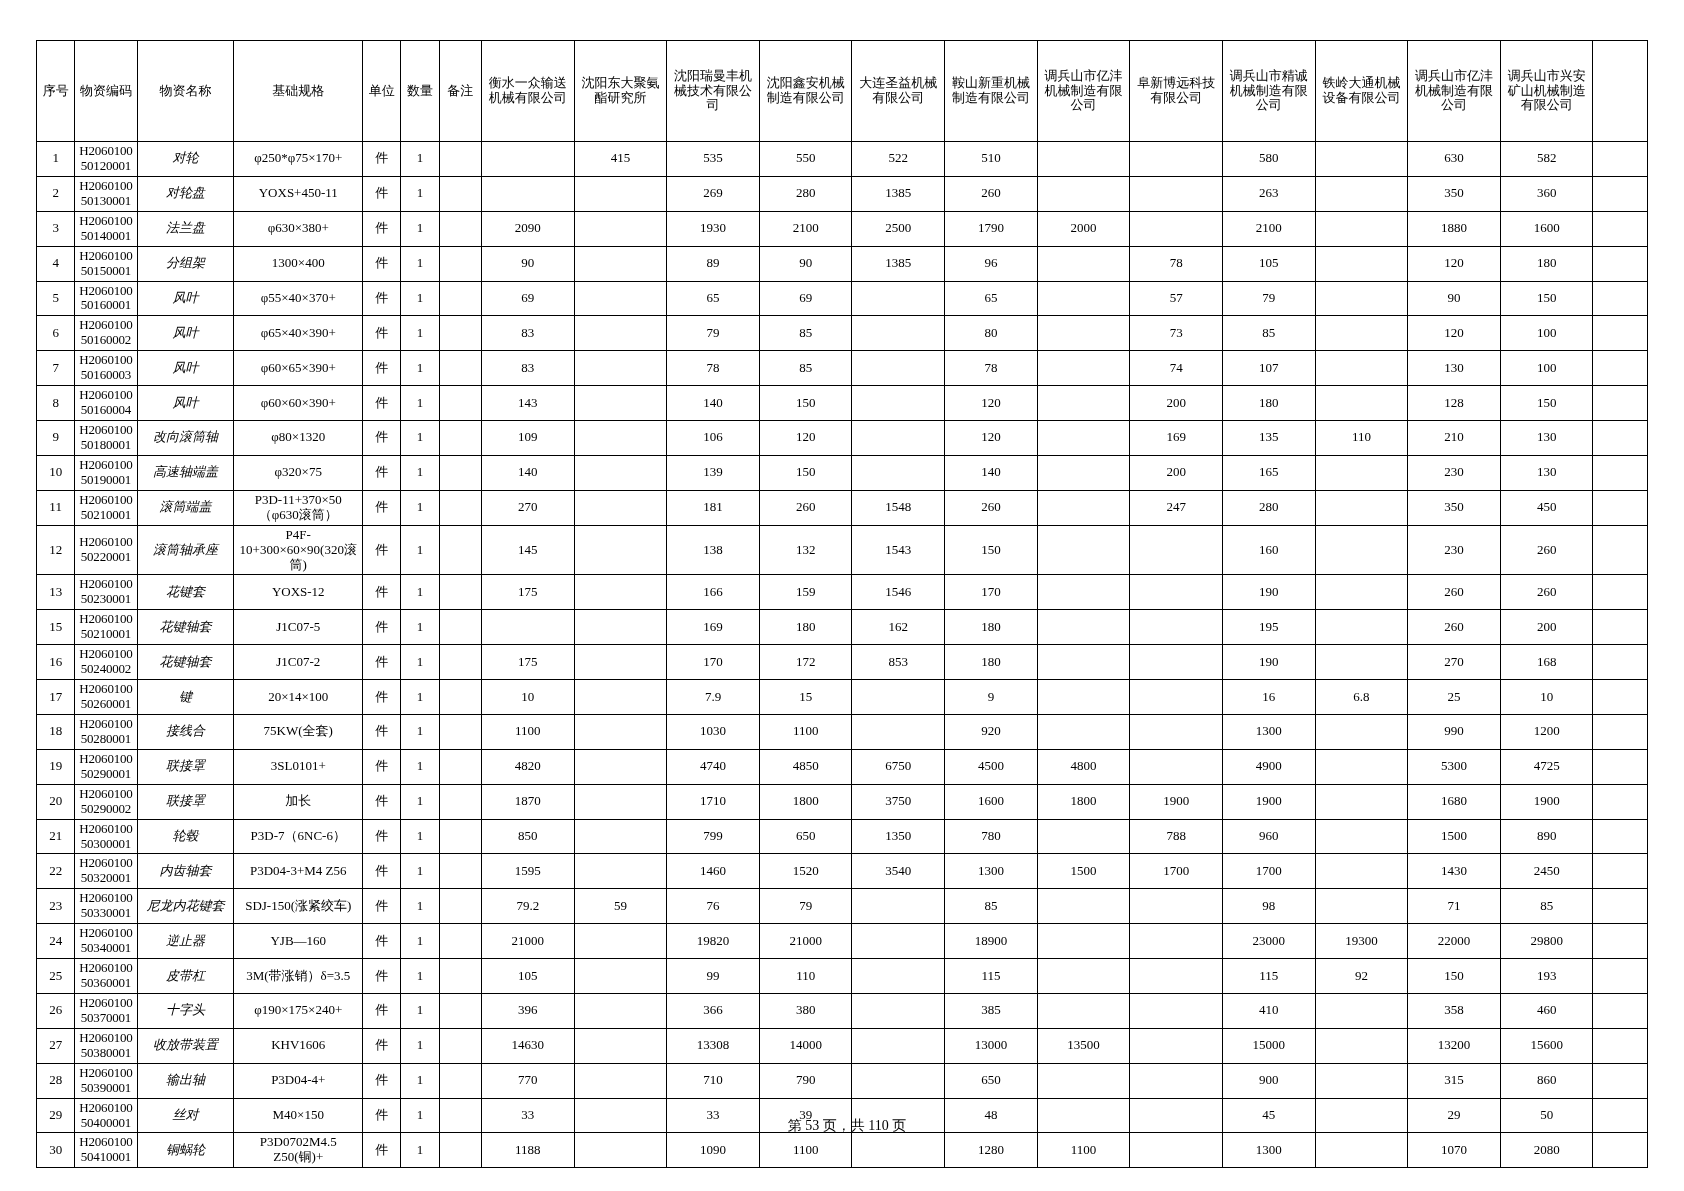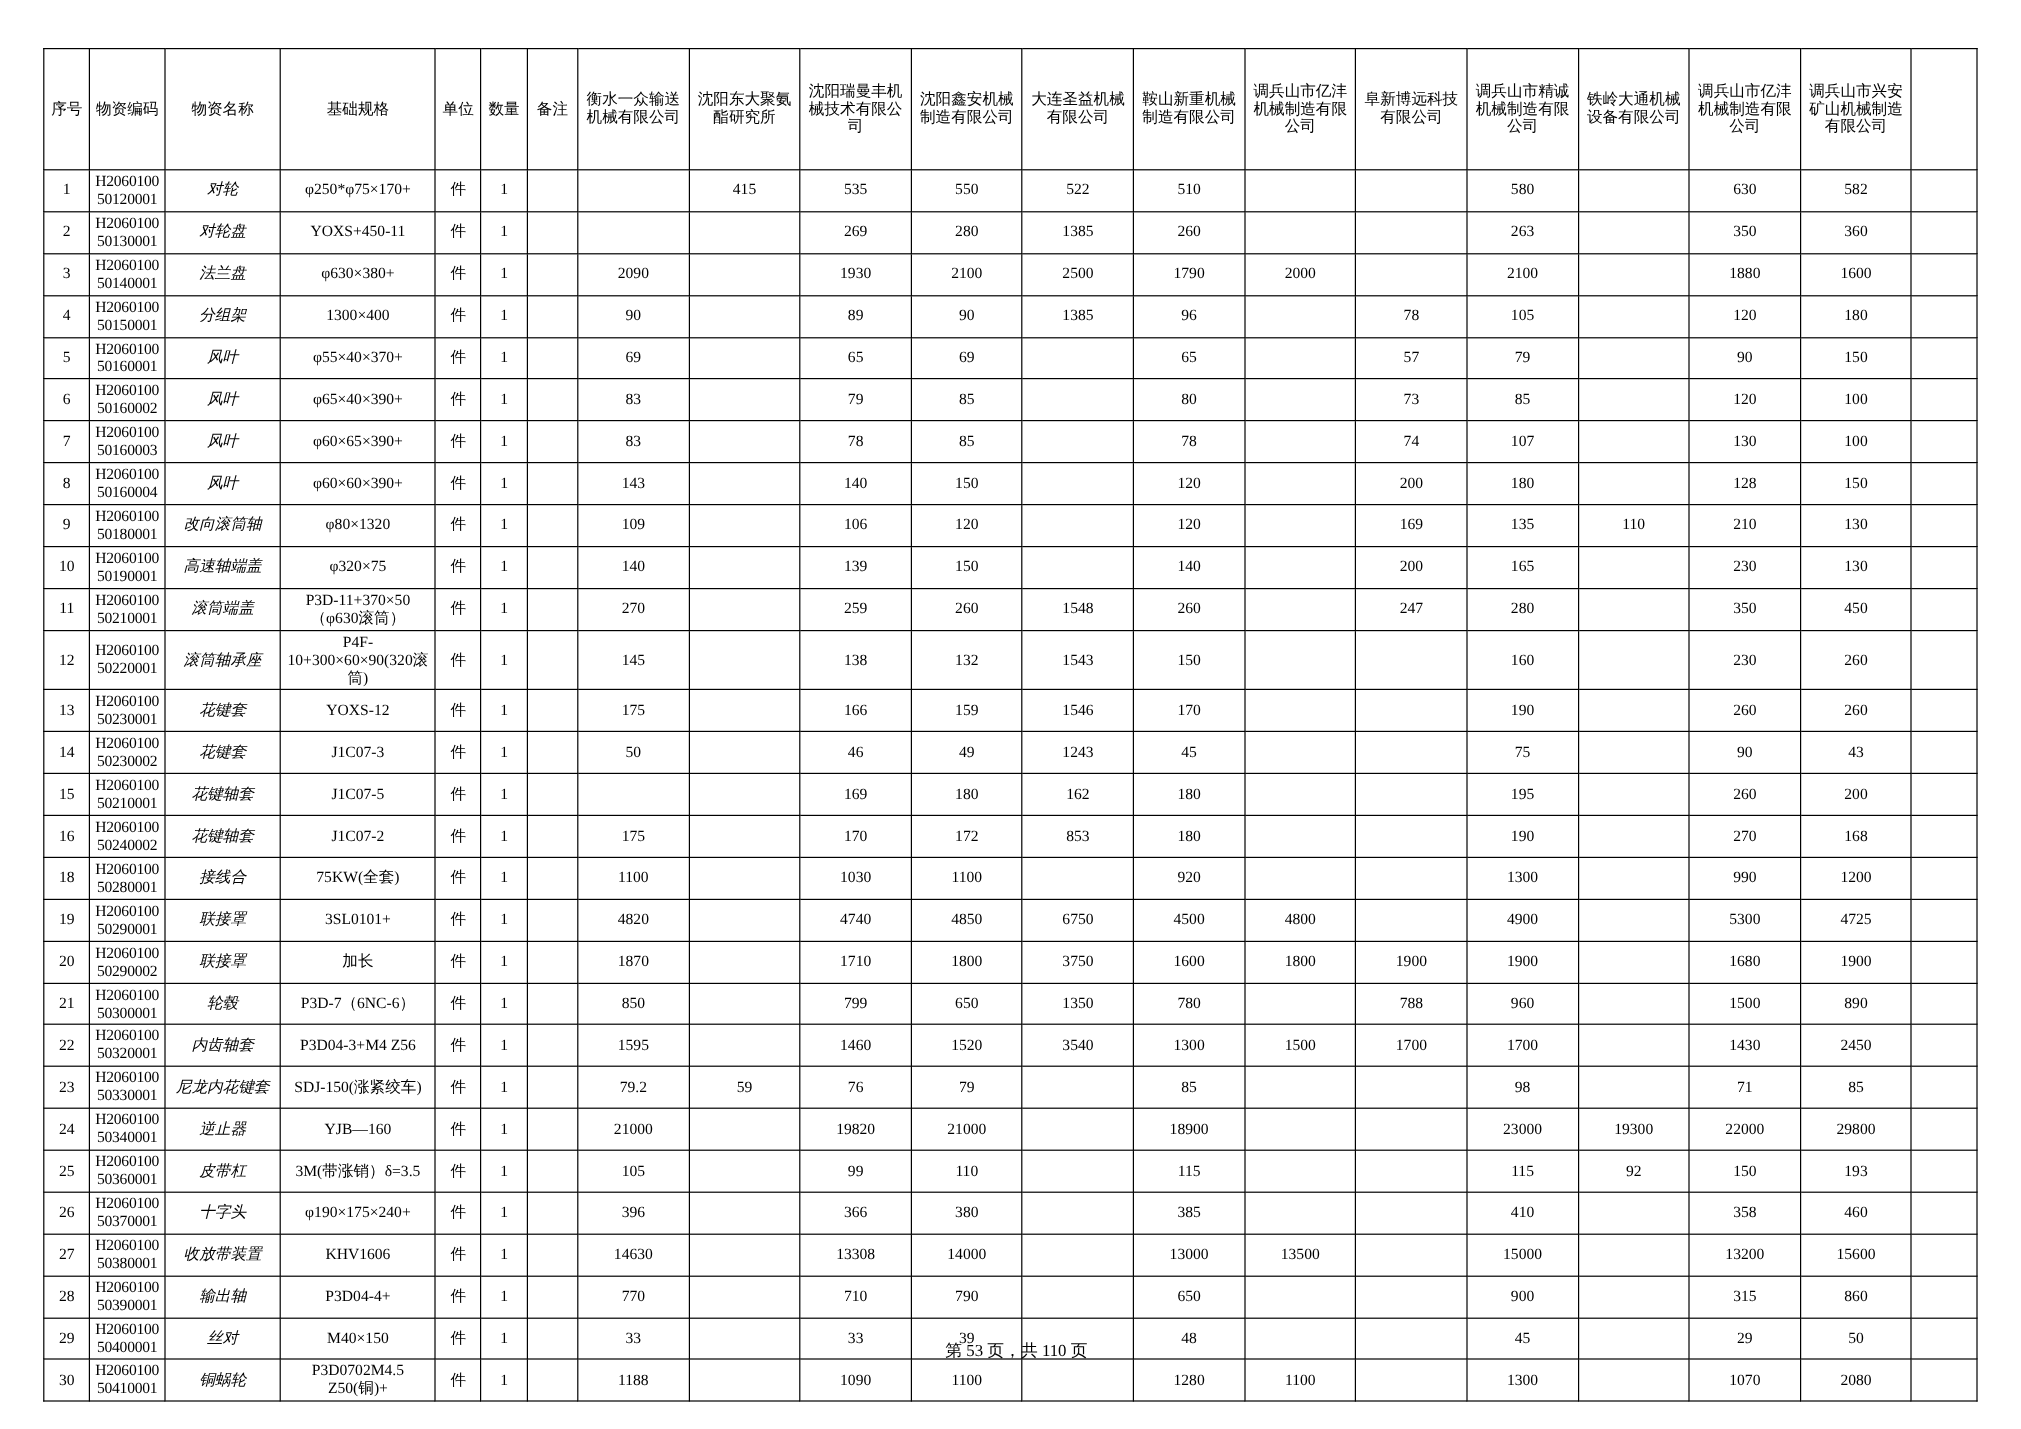--- a/index.html
+++ b/index.html
@@ -354,21 +354,21 @@
         <tr>
           <td>11</td>
           <td class="code">H206010050210001</td>
           <td class="name">滚筒端盖</td>
           <td class="spec">P3D-11+370×50（φ630滚筒）</td>
           <td>件</td>
           <td>1</td>
           <td></td>
           <td>270</td>
           <td></td>
-          <td>259</td>
+          <td>181</td>
           <td>260</td>
           <td>1548</td>
           <td>260</td>
           <td></td>
           <td>247</td>
           <td>280</td>
           <td></td>
           <td>350</td>
           <td>450</td>
           <td></td>
@@ -411,42 +411,20 @@
           <td>170</td>
           <td></td>
           <td></td>
           <td>190</td>
           <td></td>
           <td>260</td>
           <td>260</td>
           <td></td>
         </tr>
         <tr>
-          <td>14</td>
-          <td class="code">H206010050230002</td>
-          <td class="name">花键套</td>
-          <td class="spec">J1C07-3</td>
-          <td>件</td>
-          <td>1</td>
-          <td></td>
-          <td>50</td>
-          <td></td>
-          <td>46</td>
-          <td>49</td>
-          <td>1243</td>
-          <td>45</td>
-          <td></td>
-          <td></td>
-          <td>75</td>
-          <td></td>
-          <td>90</td>
-          <td>43</td>
-          <td></td>
-        </tr>
-        <tr>
           <td>15</td>
           <td class="code">H206010050210001</td>
           <td class="name">花键轴套</td>
           <td class="spec">J1C07-5</td>
           <td>件</td>
           <td>1</td>
           <td></td>
           <td></td>
           <td></td>
           <td>169</td>
@@ -474,20 +452,42 @@
           <td>170</td>
           <td>172</td>
           <td>853</td>
           <td>180</td>
           <td></td>
           <td></td>
           <td>190</td>
           <td></td>
           <td>270</td>
           <td>168</td>
+          <td></td>
+        </tr>
+        <tr>
+          <td>17</td>
+          <td class="code">H206010050260001</td>
+          <td class="name">键</td>
+          <td class="spec">20×14×100</td>
+          <td>件</td>
+          <td>1</td>
+          <td></td>
+          <td>10</td>
+          <td></td>
+          <td>7.9</td>
+          <td>15</td>
+          <td></td>
+          <td>9</td>
+          <td></td>
+          <td></td>
+          <td>16</td>
+          <td>6.8</td>
+          <td>25</td>
+          <td>10</td>
           <td></td>
         </tr>
         <tr>
           <td>18</td>
           <td class="code">H206010050280001</td>
           <td class="name">接线合</td>
           <td class="spec">75KW(全套)</td>
           <td>件</td>
           <td>1</td>
           <td></td>

